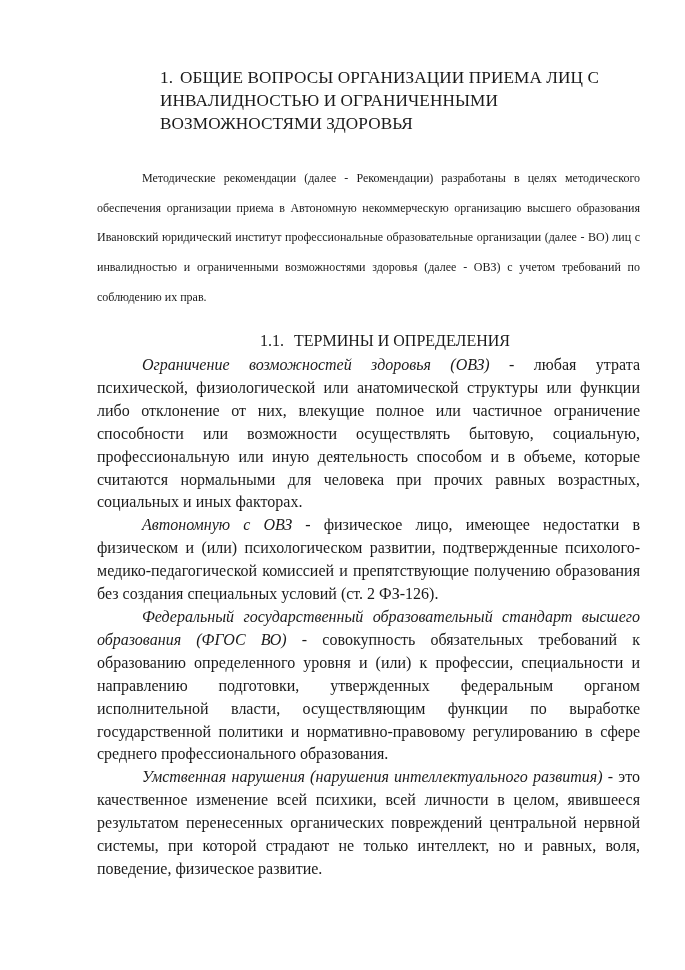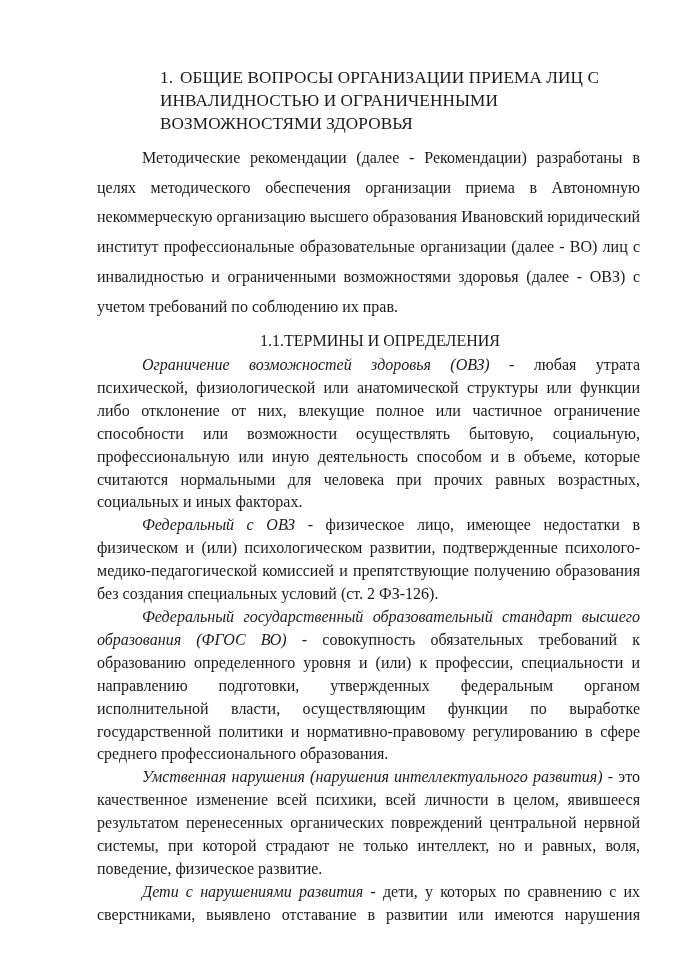--- a/index.html
+++ b/index.html
@@ -2,24 +2,24 @@
 <html><head>
 <meta charset="utf-8">
 <style>
   html, body { margin: 0; padding: 0; background: #ffffff; }
   body { width: 685px; height: 970px; position: relative; overflow: hidden;
          font-family: "Liberation Serif", "DejaVu Serif", serif; color: #1a1a1a; }
   .page { position: absolute; left: 97px; top: 0; width: 543px; }
   .h1 { position: absolute; left: 63px; top: 66px; width: 440px;
         font-weight: normal; font-size: 17.2px; line-height: 23px; letter-spacing: 0.1px; }
   .h1 .num { margin-right: 7px; }
-  .intro { position: absolute; left: 0; top: 143px; width: 543px;
-           font-size: 16px; line-height: 29.7px; text-align: justify; }
+  .intro { position: absolute; left: 0; top: 164px; width: 543px;
+           font-size: 12px; line-height: 29.7px; text-align: justify; }
   .h2 { position: absolute; left: 163px; top: 330px; font-size: 16px; line-height: 22px; }
-  .h2 .num { }
+  .h2 .num { margin-right: 10px; }
   .defs { position: absolute; left: 0; top: 354px; width: 543px;
           font-size: 16px; line-height: 22.9px; text-align: justify; }
   p { margin: 0; text-indent: 45px; }
   .term { font-style: italic; }
   .last-line-justify { text-align-last: justify; }
 </style>
 </head>
 <body>
 
 <div class="page">
@@ -30,18 +30,17 @@
   <div class="intro">
     <p>Методические рекомендации (далее - Рекомендации) разработаны в целях методического обеспечения организации приема в Автономную некоммерческую организацию высшего образования Ивановский юридический институт профессиональные образовательные организации (далее - ВО) лиц с инвалидностью и ограниченными возможностями здоровья (далее - ОВЗ) с учетом требований по соблюдению их прав.</p>
   </div>
 
   <div class="h2">
     <span class="num">1.1.</span><span>ТЕРМИНЫ И ОПРЕДЕЛЕНИЯ</span>
   </div>
 
   <div class="defs">
     <p><span class="term">Ограничение возможностей здоровья (ОВЗ)</span><span> - любая утрата психической, физиологической или анатомической структуры или функции либо отклонение от них, влекущие полное или частичное ограничение способности или возможности осуществлять бытовую, социальную, профессиональную или иную деятельность способом и в объеме, которые считаются нормальными для человека при прочих равных возрастных, социальных и иных факторах.</span></p>
-    <p><span class="term">Федеральный с ОВЗ</span><span> - физическое лицо, имеющее недостатки в физическом и (или) психологическом развитии, подтвержденные психолого-медико-педагогической комиссией и препятствующие получению образования без создания специальных условий (ст. 2 ФЗ-126).</span></p>
+    <p><span class="term">Автономную с ОВЗ</span><span> - физическое лицо, имеющее недостатки в физическом и (или) психологическом развитии, подтвержденные психолого-медико-педагогической комиссией и препятствующие получению образования без создания специальных условий (ст. 2 ФЗ-126).</span></p>
     <p><span class="term">Федеральный государственный образовательный стандарт высшего образования (ФГОС ВО)</span><span> - совокупность обязательных требований к образованию определенного уровня и (или) к профессии, специальности и направлению подготовки, утвержденных федеральным органом исполнительной власти, осуществляющим функции по выработке государственной политики и нормативно-правовому регулированию в сфере среднего профессионального образования.</span></p>
     <p><span class="term">Умственная нарушения (нарушения интеллектуального развития)</span><span> - это качественное изменение всей психики, всей личности в целом, явившееся результатом перенесенных органических повреждений центральной нервной системы, при которой страдают не только интеллект, но и равных, воля, поведение, физическое развитие.</span></p>
-    <p class="last-line-justify"><span class="term">Дети с нарушениями развития</span><span> - дети, у которых по сравнению с их сверстниками, выявлено отставание в развитии или имеются нарушения</span></p>
   </div>
 </div>
 
 </body></html>

